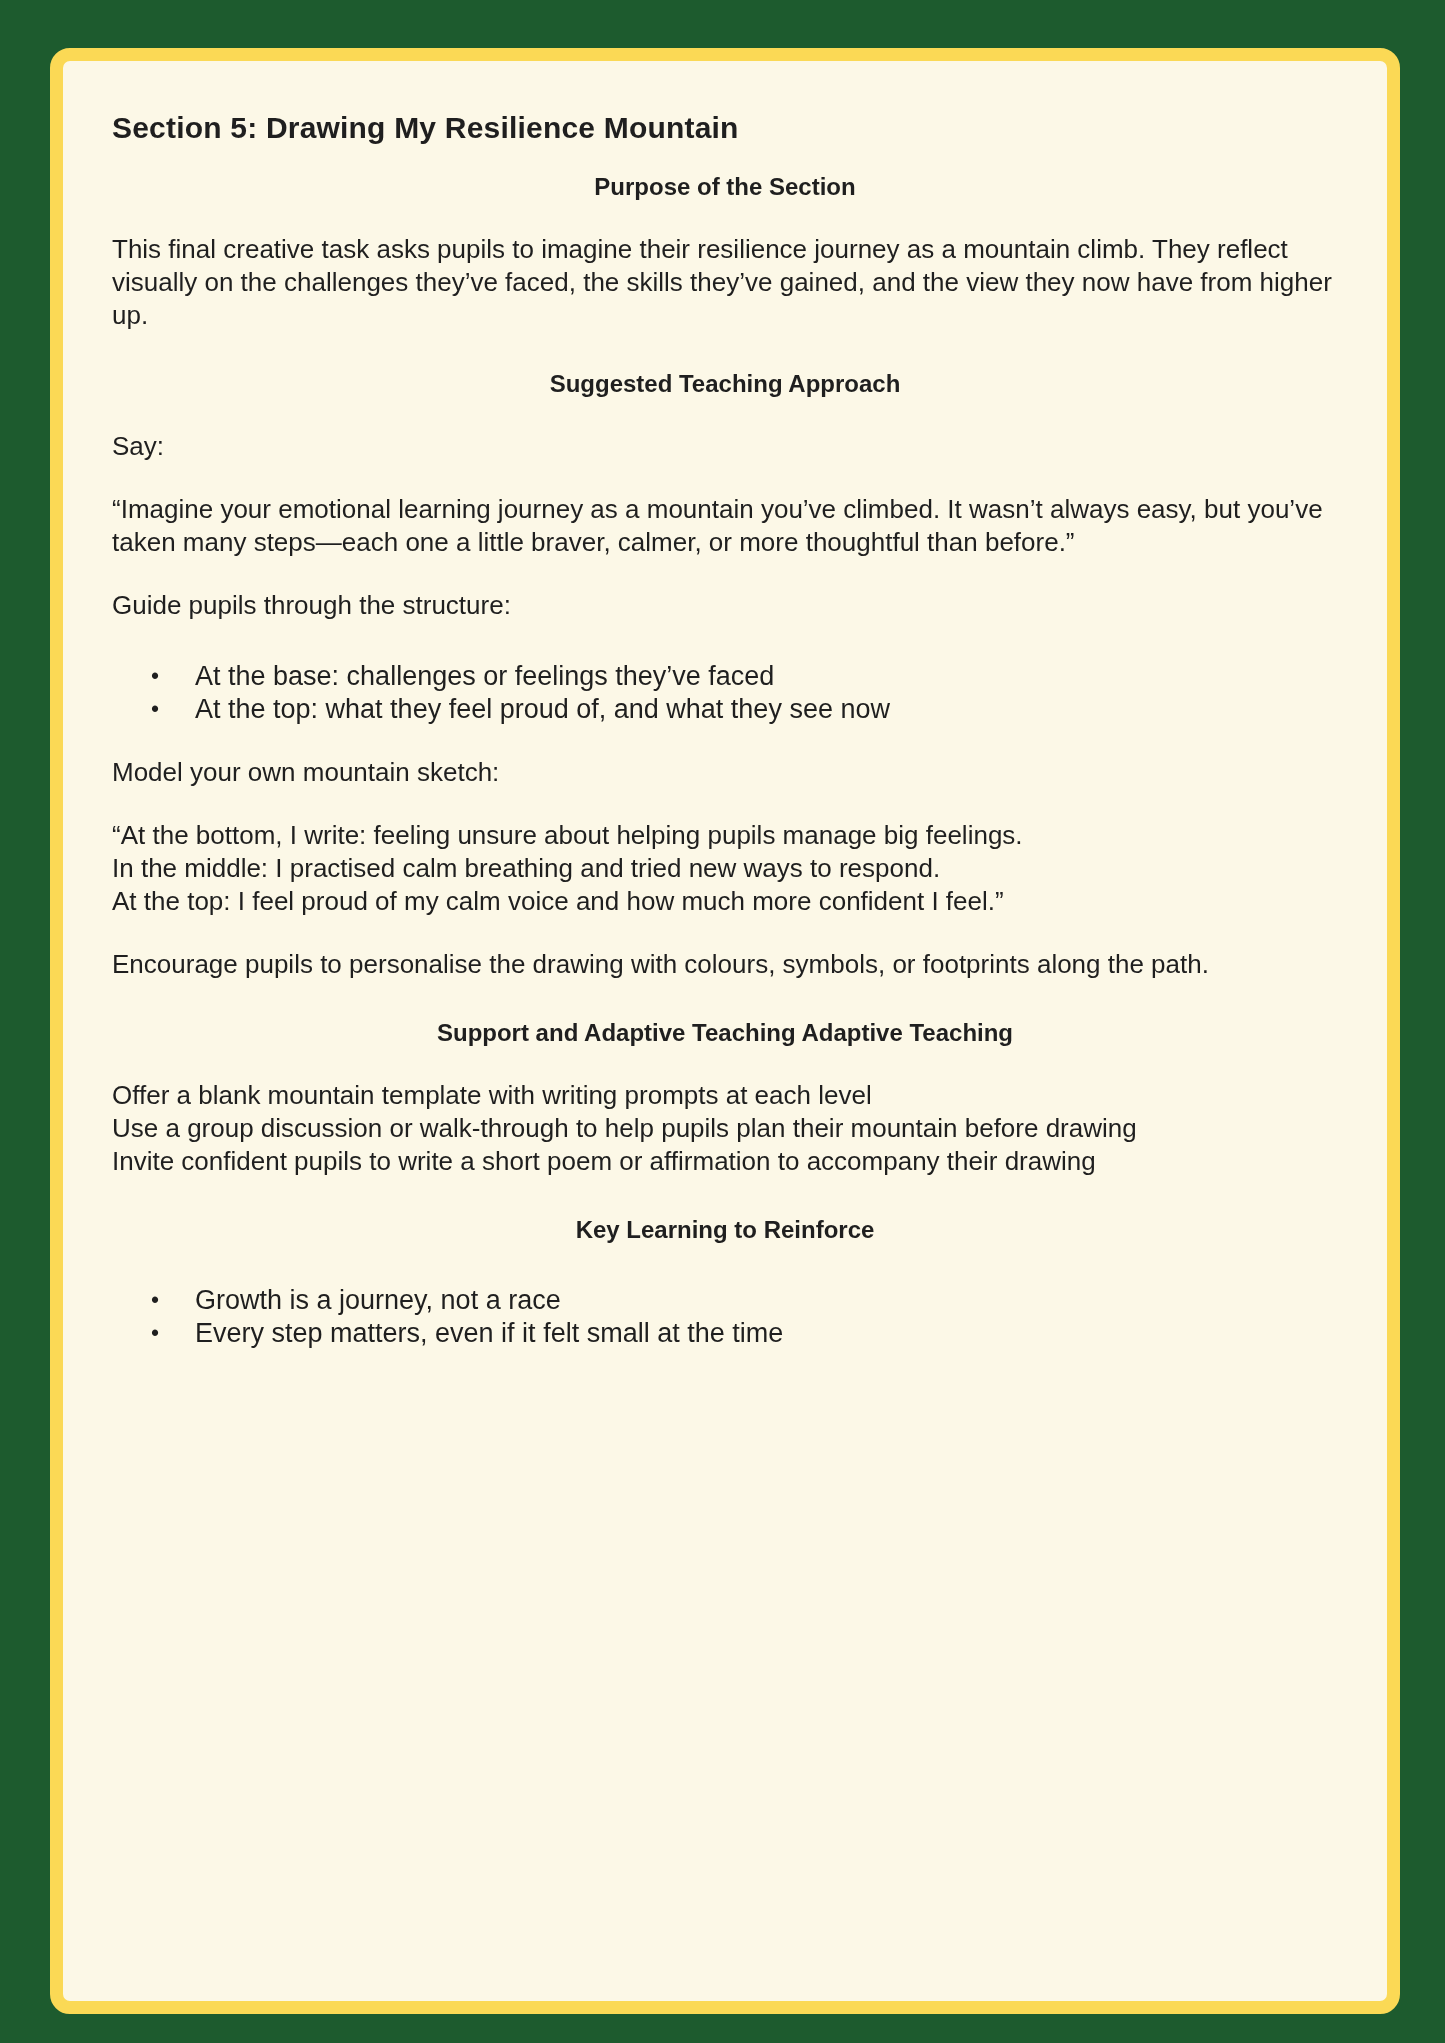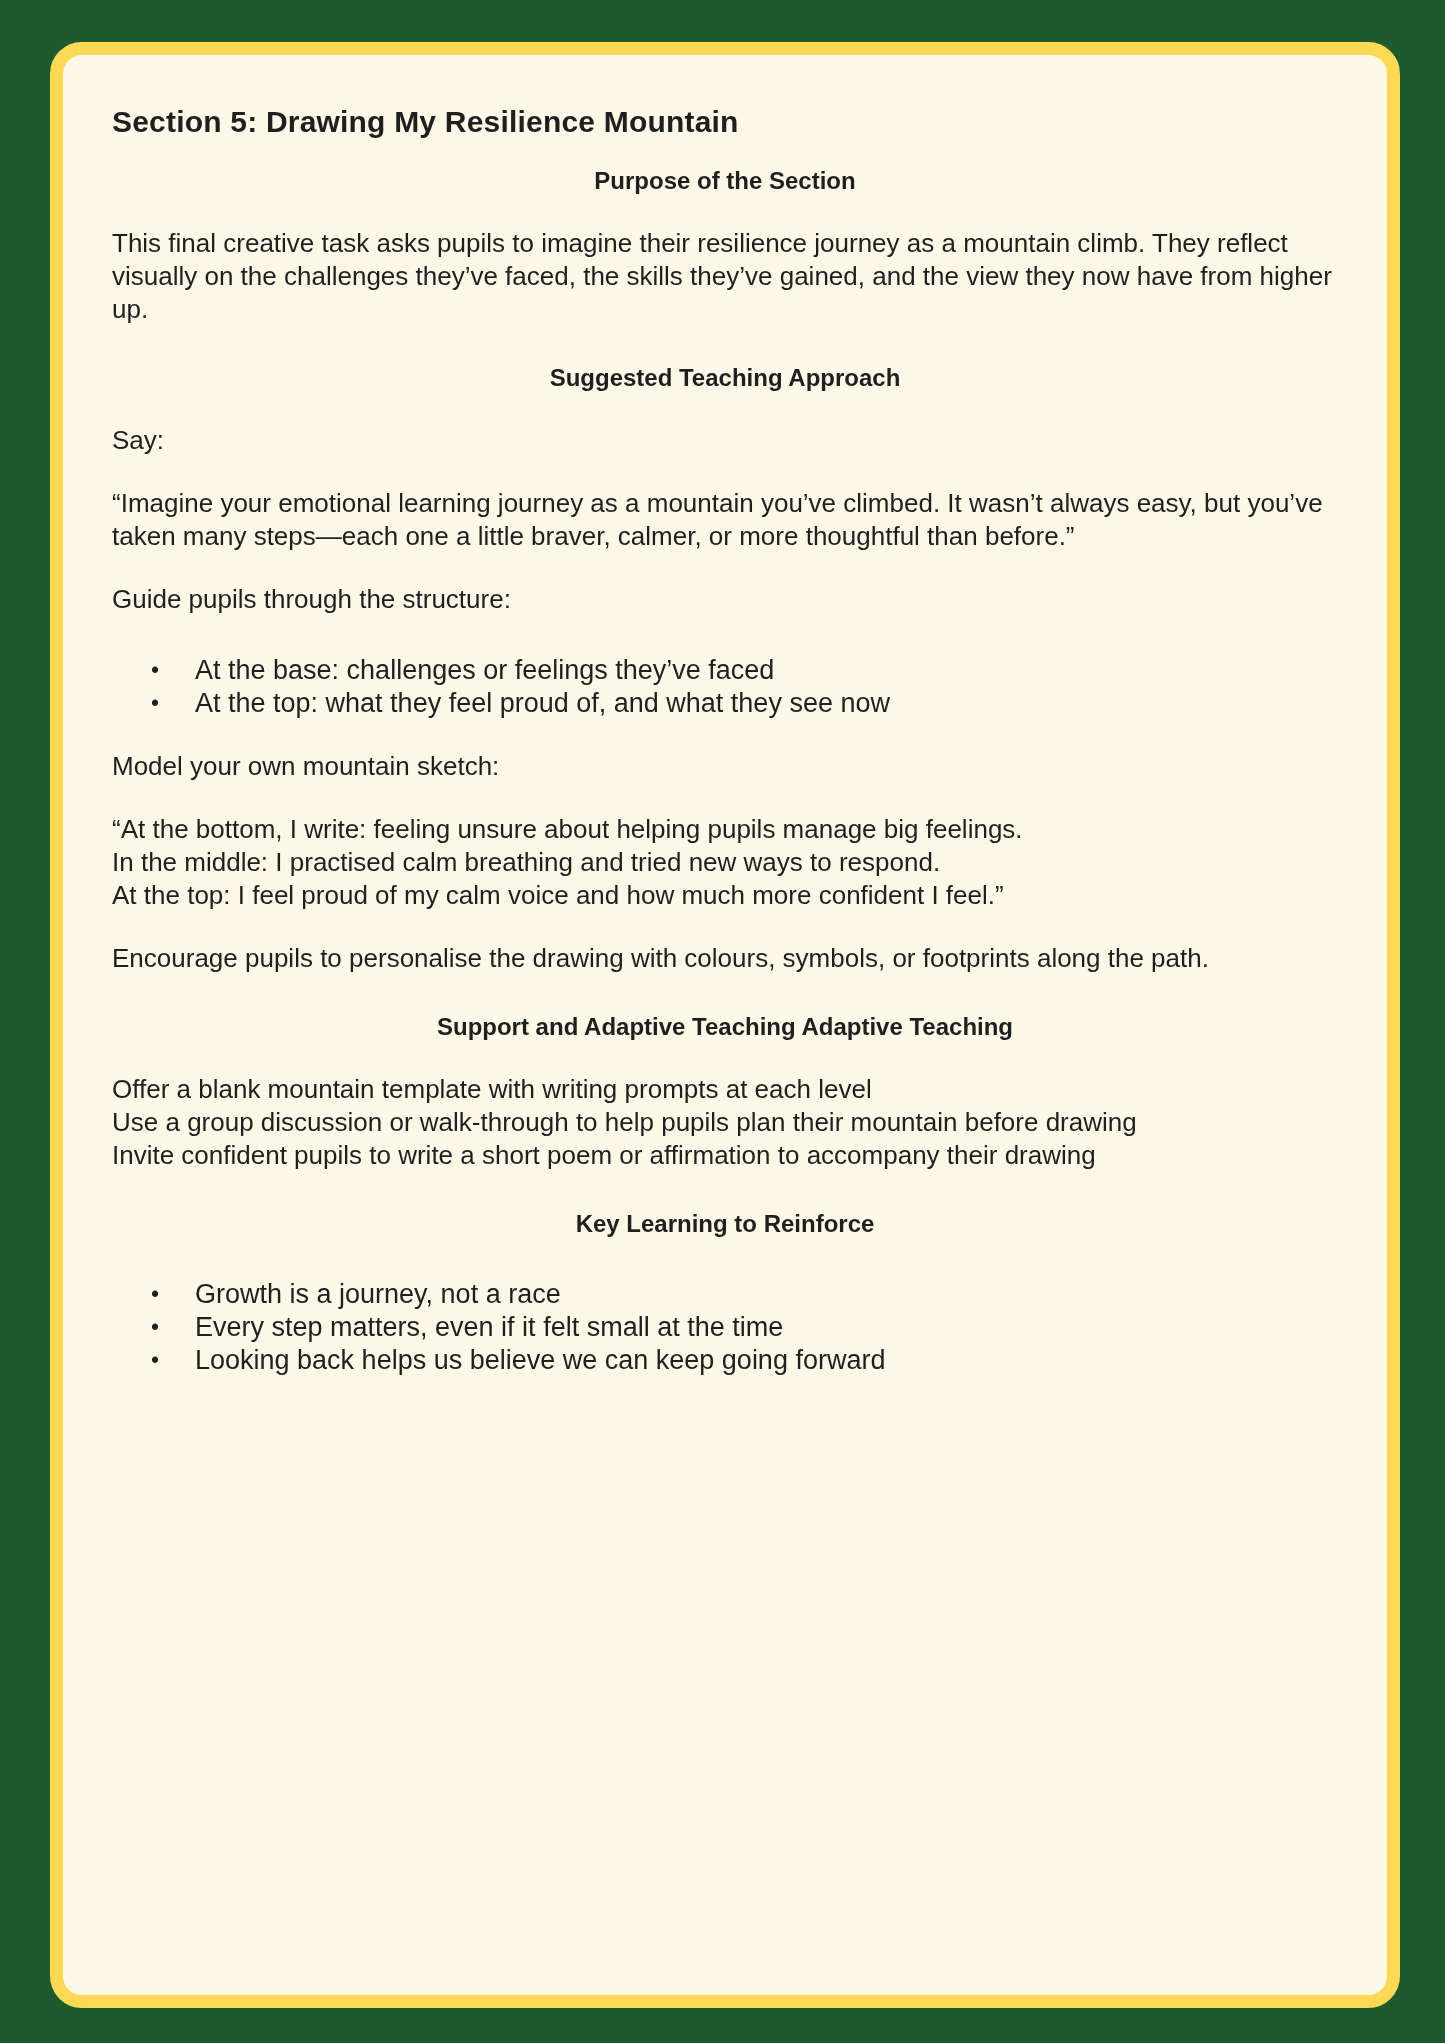--- a/index.html
+++ b/index.html
@@ -17,26 +17,26 @@
   }
   body {
     background: var(--page-background);
     position: relative;
     font-family: "Liberation Sans", sans-serif;
     color: var(--text-color);
   }
   .card {
     position: absolute;
     left: 50px;
-    top: 42px;
+    top: 48px;
     width: 1350px;
     height: 1966px;
     background: var(--card-background);
     border: 13px solid var(--card-border);
-    border-radius: 32px;
+    border-radius: 20px;
     padding: 50px 49px 0 49px;
     overflow: hidden;
   }
   .doc-title {
     font-size: 30px;
     font-weight: bold;
     margin: 0 0 26px 0;
     letter-spacing: 0.2px;
   }
   h2.heading {
@@ -103,16 +103,15 @@
   <p class="body-text">
     <span class="line">Offer a blank mountain template with writing prompts at each level</span>
     <span class="line">Use a group discussion or walk-through to help pupils plan their mountain before drawing</span>
     <span class="line">Invite confident pupils to write a short poem or affirmation to accompany their drawing</span>
   </p>
 
   <h2 class="heading">Key Learning to Reinforce</h2>
   <ul class="bullet-list">
     <li>Growth is a journey, not a race</li>
     <li>Every step matters, even if it felt small at the time</li>
-    <li>Looking back helps us believe we can keep going forward</li>
   </ul>
 
 </div>
 
 </body></html>

